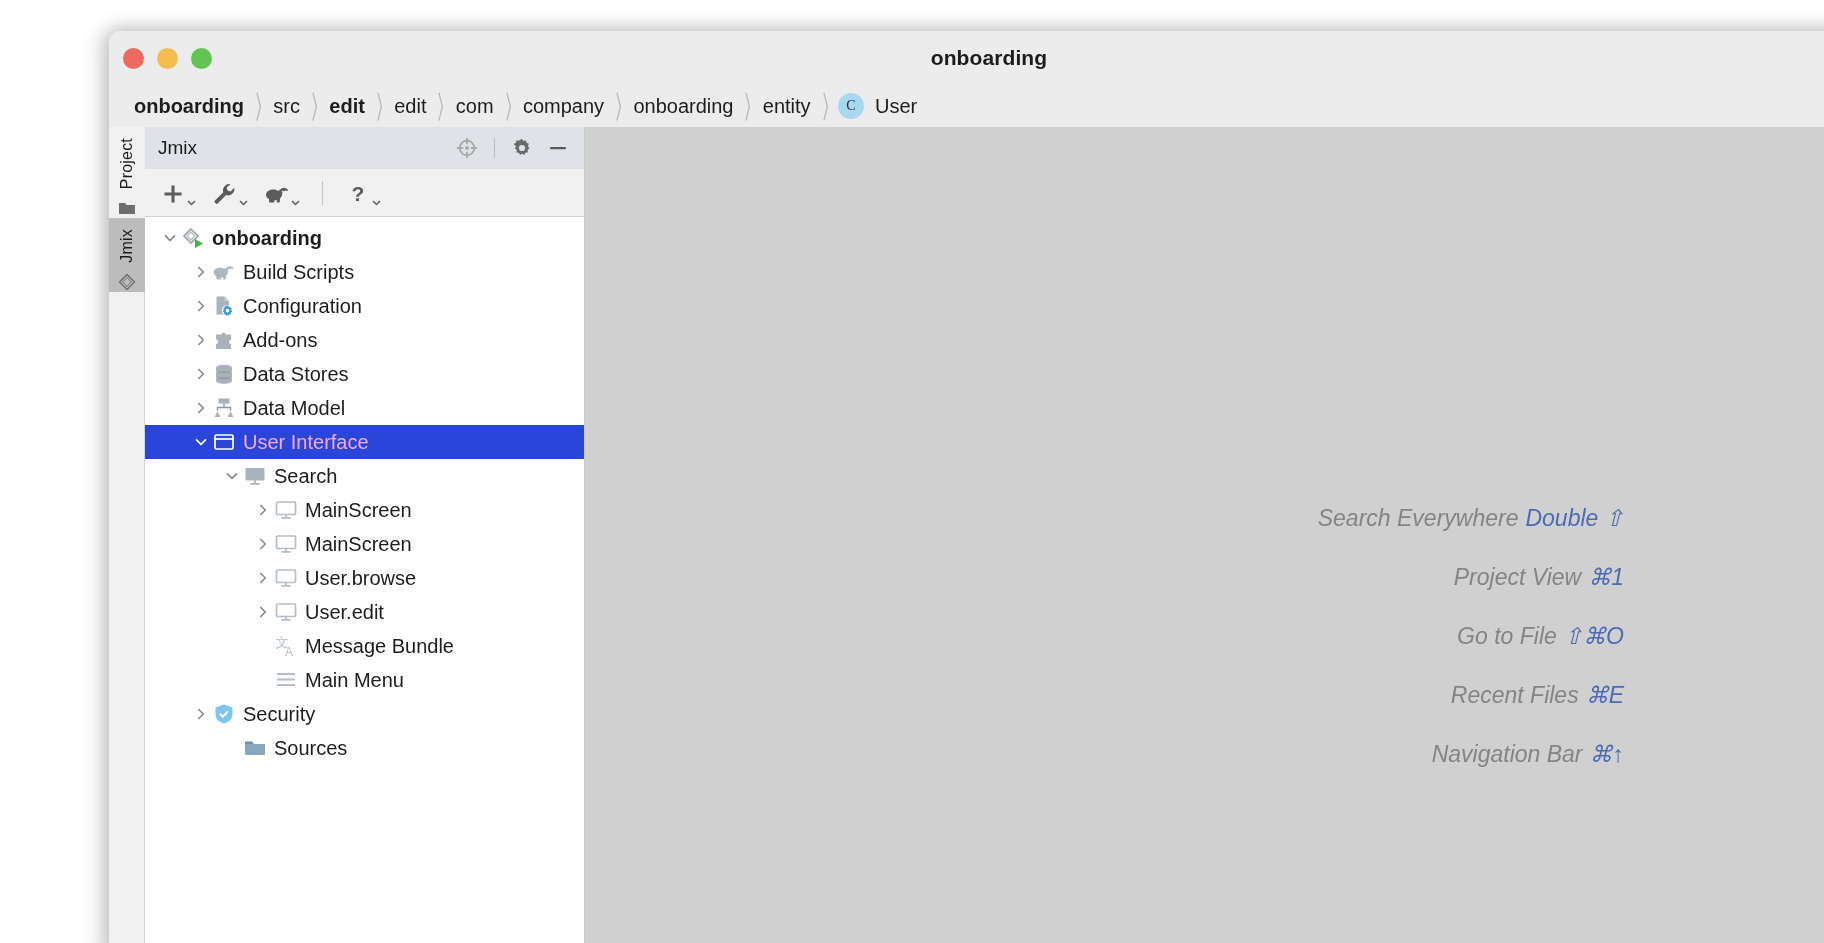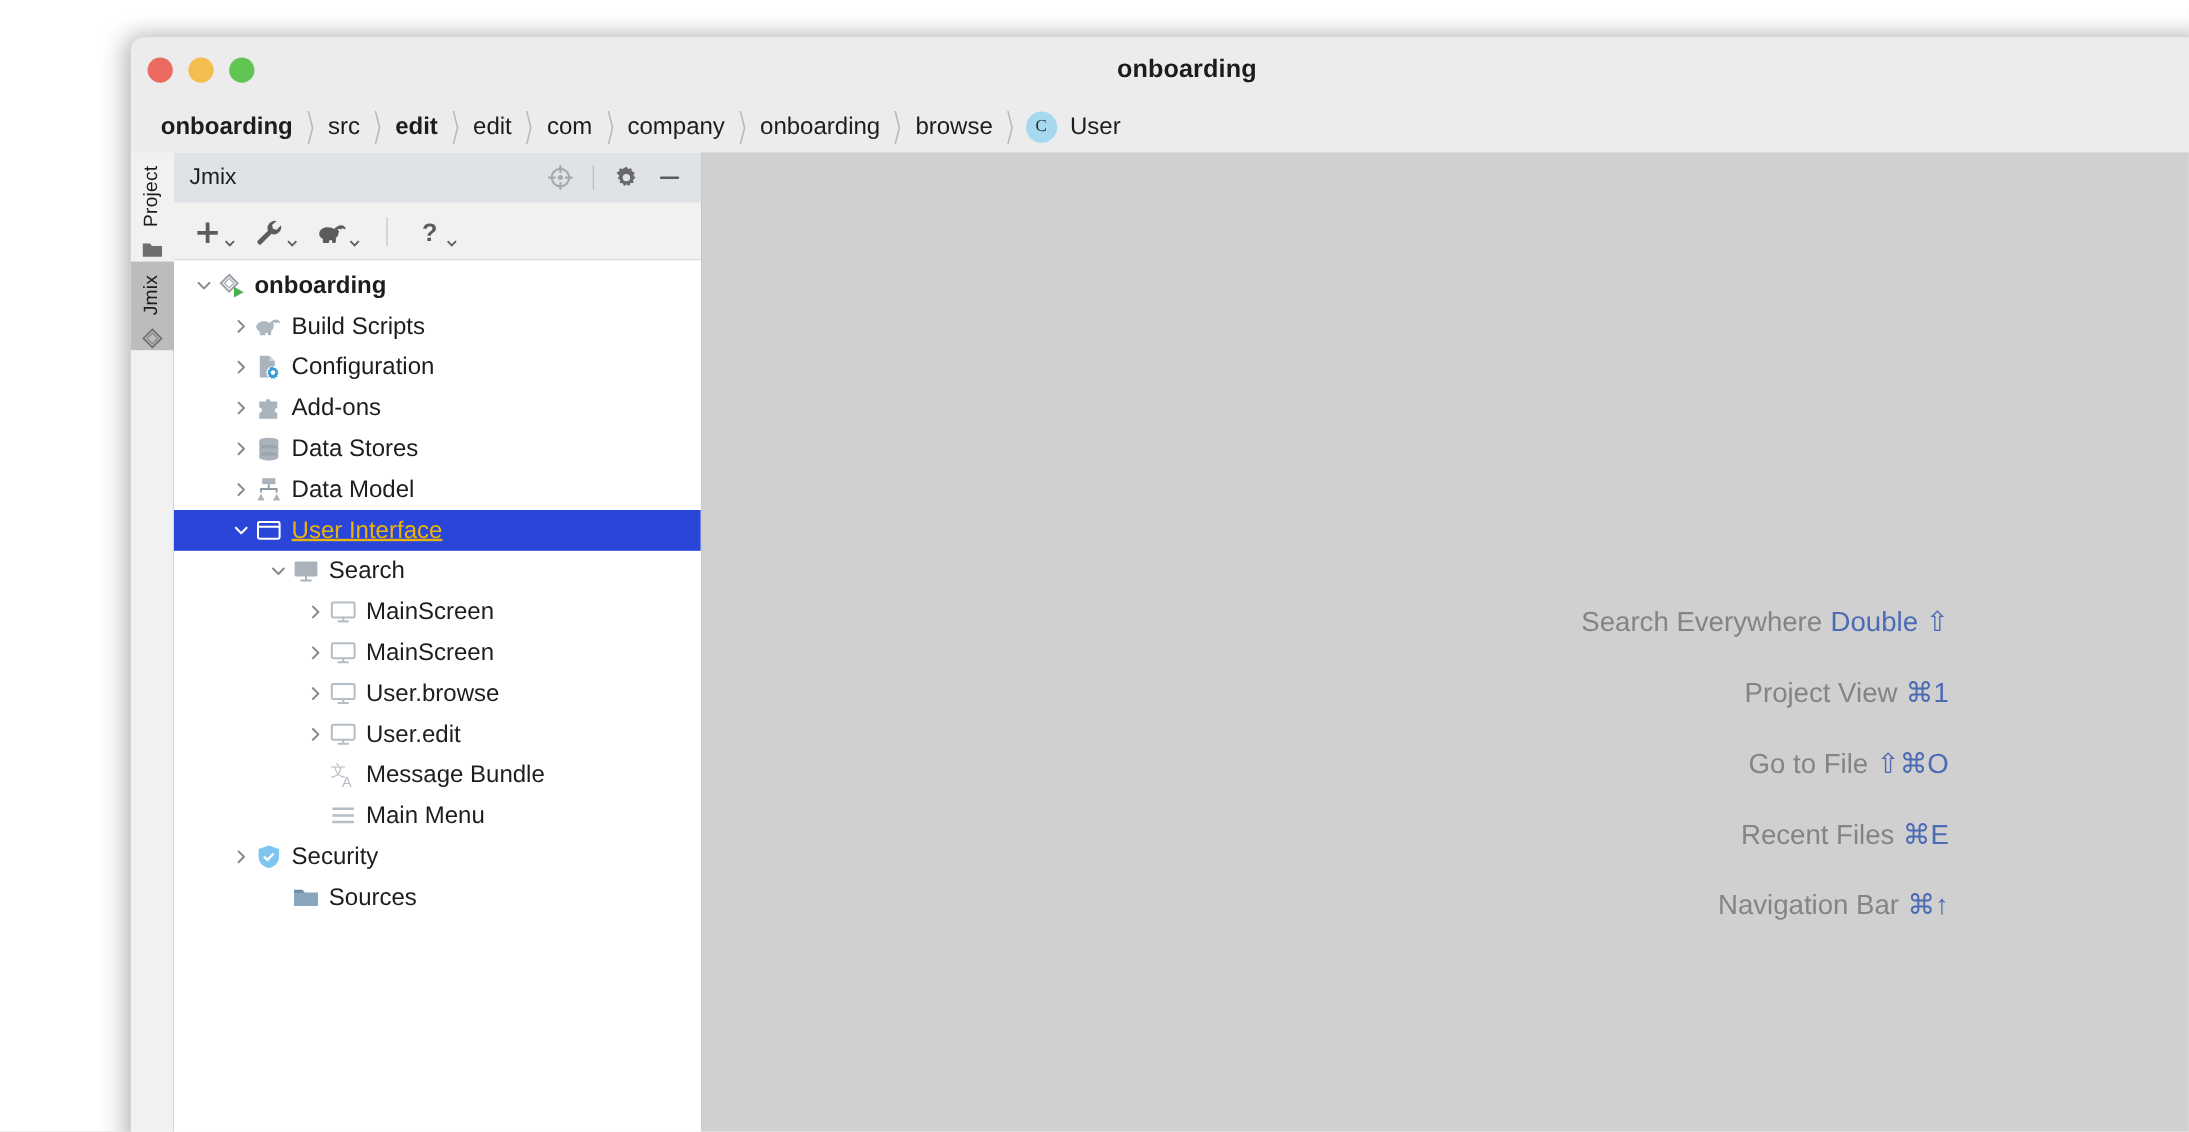--- a/index.html
+++ b/index.html
@@ -211,21 +211,21 @@
     padding-top: 4px;
   }
   .tree-row {
     display: flex;
     align-items: center;
     height: 34px;
     cursor: default;
     white-space: nowrap;
   }
   .tree-row.selected { background: #2a46d8; }
-  .tree-row.selected .tree-label { color: #eab308; text-decoration: underline; }
+  .tree-row.selected .tree-label { color: #f9a8d4; }
   .tree-arrow {
     width: 22px;
     height: 34px;
     display: flex;
     align-items: center;
     justify-content: center;
     flex-shrink: 0;
   }
   .tree-icon {
     width: 24px; height: 24px;
@@ -251,20 +251,21 @@
     top: 378px;
     display: flex;
     flex-direction: column;
     gap: 32px;
     align-items: flex-end;
   }
   .shortcut-line {
     font-size: 23px;
     color: #848484;
     white-space: nowrap;
+    font-style: italic;
   }
   .shortcut-keys {
     color: #4b6bb5;
     margin-left: 7px;
   }
 </style>
 </head>
 <body>
 
 <div id="desktop">
@@ -303,21 +304,21 @@
         <span class="crumb-sep">〉</span>
         <span class="crumb-item">
           <span class="crumb">company</span>
         </span>
         <span class="crumb-sep">〉</span>
         <span class="crumb-item">
           <span class="crumb">onboarding</span>
         </span>
         <span class="crumb-sep">〉</span>
         <span class="crumb-item">
-          <span class="crumb">browse</span>
+          <span class="crumb">entity</span>
         </span>
         <span class="crumb-sep">〉</span>
         <span class="crumb-item">
           <span class="crumb-badge">C</span>
           <span class="crumb">User</span>
         </span>
       </div>
 
     <div id="ide-body">
 

